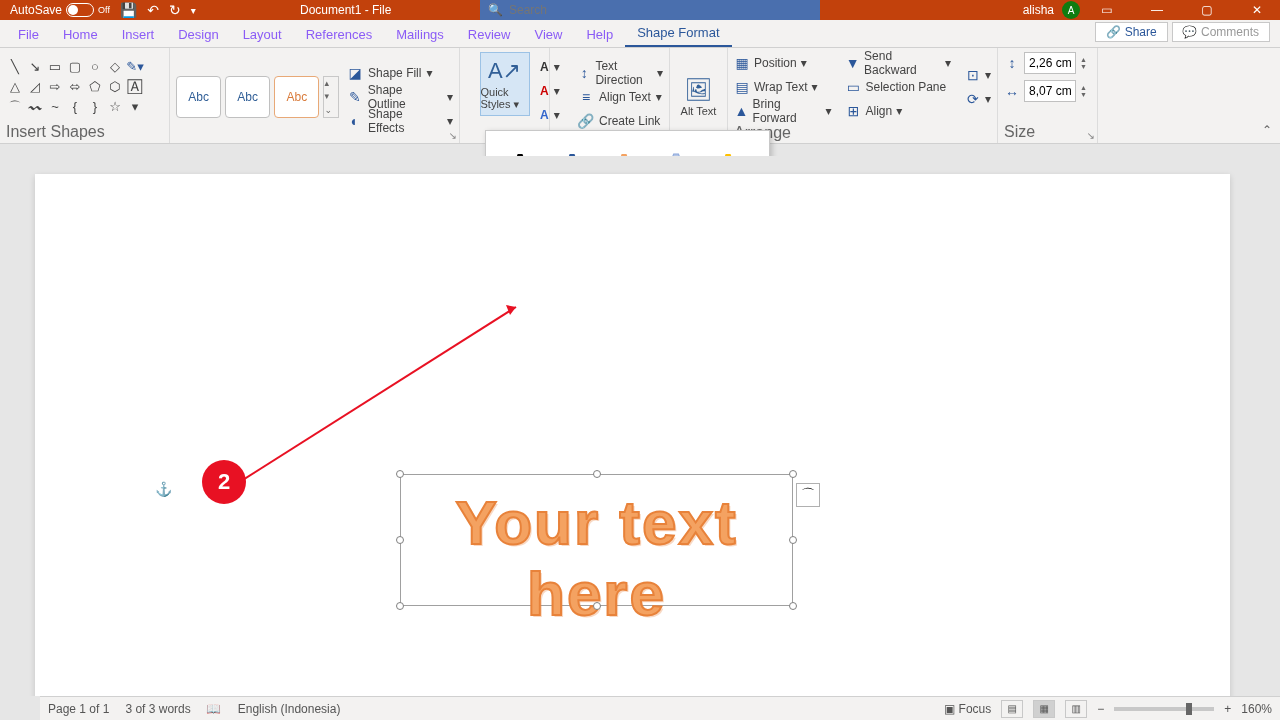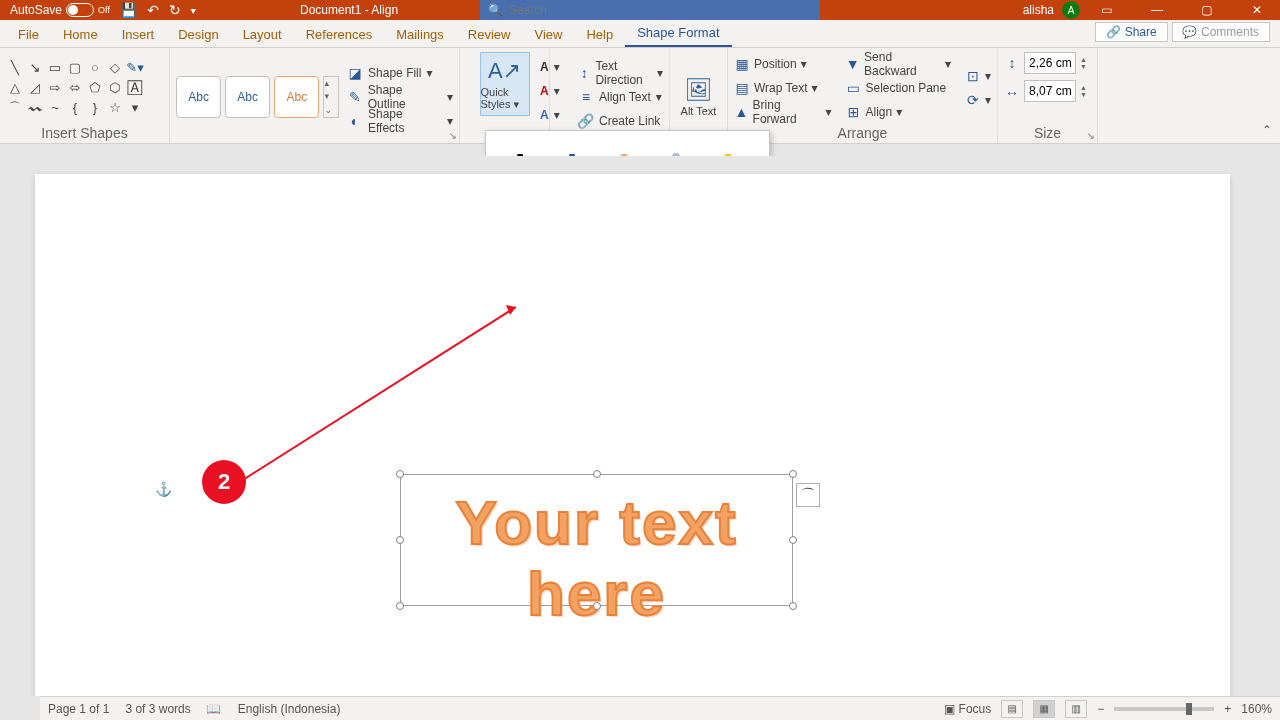--- a/index.html
+++ b/index.html
@@ -15,31 +15,31 @@
   .doc-title { position:absolute; left:300px; }
   .search-box { position:absolute; left:480px; width:340px; height:24px; background:#4a6fae; display:flex; align-items:center; padding:0 8px; gap:6px; color:#cfd8ea; }
   .search-box input { background:transparent; border:none; color:#fff; font-size:12px; outline:none; }
   .titlebar .right-section { position:absolute; right:0; display:flex; align-items:center; gap:4px; }
   .user-name { margin-right:4px; }
   .user-badge { width:18px; height:18px; border-radius:50%; background:#107c10; display:inline-flex; align-items:center; justify-content:center; font-size:10px; color:#fff; }
   .win-btn { width:46px; height:32px; display:flex; align-items:center; justify-content:center; font-size:12px; color:#fff; }
 
   
   .tabs-bar { height:28px; background:#f3f2f1; border-bottom:1px solid #d0d0d0; display:flex; align-items:flex-end; padding:0 6px; font-size:13px; position:relative; }
-  .tab { padding:5px 12px; color:#a16207; cursor:default; }
+  .tab { padding:5px 12px; color:#8b5cf6; cursor:default; }
   .tab.active { color:#2b579a; border-bottom:2px solid #2b579a; }
   .tabs-right { position:absolute; right:10px; top:2px; display:flex; gap:4px; }
   .share-btn, .comments-btn { border:1px solid #c8c8c8; padding:2px 10px; font-size:12px; color:#2b579a; background:#fff; }
   .comments-btn { color:#999; }
 
   
   .ribbon { height:96px; background:#f3f2f1; border-bottom:1px solid #d0d0d0; display:flex; position:relative; }
   .group { display:flex; flex-direction:column; border-right:1px solid #dcdcdc; padding:4px 6px 2px 6px; }
   .group-body { flex:1; display:flex; align-items:center; gap:4px; }
-  .group-label { font-size:14px; color:#666; text-align:center; padding-top:2px; }
+  .group-label { font-size:16px; color:#666; text-align:left; padding-top:2px; }
   .dialog-launcher { position:absolute; right:2px; bottom:2px; font-size:10px; color:#888; }
 
   .shape-grid { display:grid; grid-template-columns:repeat(7,18px); grid-auto-rows:18px; gap:2px; font-size:13px; color:#444; }
   .shape-cell { display:flex; align-items:center; justify-content:center; border:1px solid transparent; }
   .abc-pill { width:46px; height:42px; border:1px solid #c0c0c0; border-radius:4px; background:#fff; display:flex; align-items:center; justify-content:center; font-size:12px; color:#315f97; }
   .abc-pill.orange { border-color:#e8a977; color:#d97b3b; }
   .gallery-expand { width:16px; display:flex; flex-direction:column; justify-content:space-around; font-size:9px; color:#666; height:42px; border:1px solid #c8c8c8; }
 
   .shape-fill-row { display:flex; align-items:center; gap:5px; font-size:12px; color:#444; height:22px; }
   .mini-icon { width:16px; height:16px; display:inline-flex; align-items:center; justify-content:center; font-size:14px; color:#2b579a; }
@@ -99,21 +99,21 @@
     <div class="autosave">
       <span>AutoSave</span>
       <span class="toggle-off"></span>
       <span style="font-size:9px">Off</span>
     </div>
     <span class="qat-icon">💾</span>
     <span class="qat-icon">↶</span>
     <span class="qat-icon">↻</span>
     <span class="qat-icon" style="font-size:10px">▾</span>
   </div>
-  <div class="doc-title">Document1 - Align</div>
+  <div class="doc-title">Document1 - File</div>
   <div class="search-box">
     <span>🔍</span>
     <input type="text" placeholder="Search" style="">
   </div>
   <div class="right-section">
     <span class="user-name">alisha</span>
     <span class="user-badge">A</span>
     <span class="win-btn">▭</span>
     <span class="win-btn">—</span>
     <span class="win-btn">▢</span>

